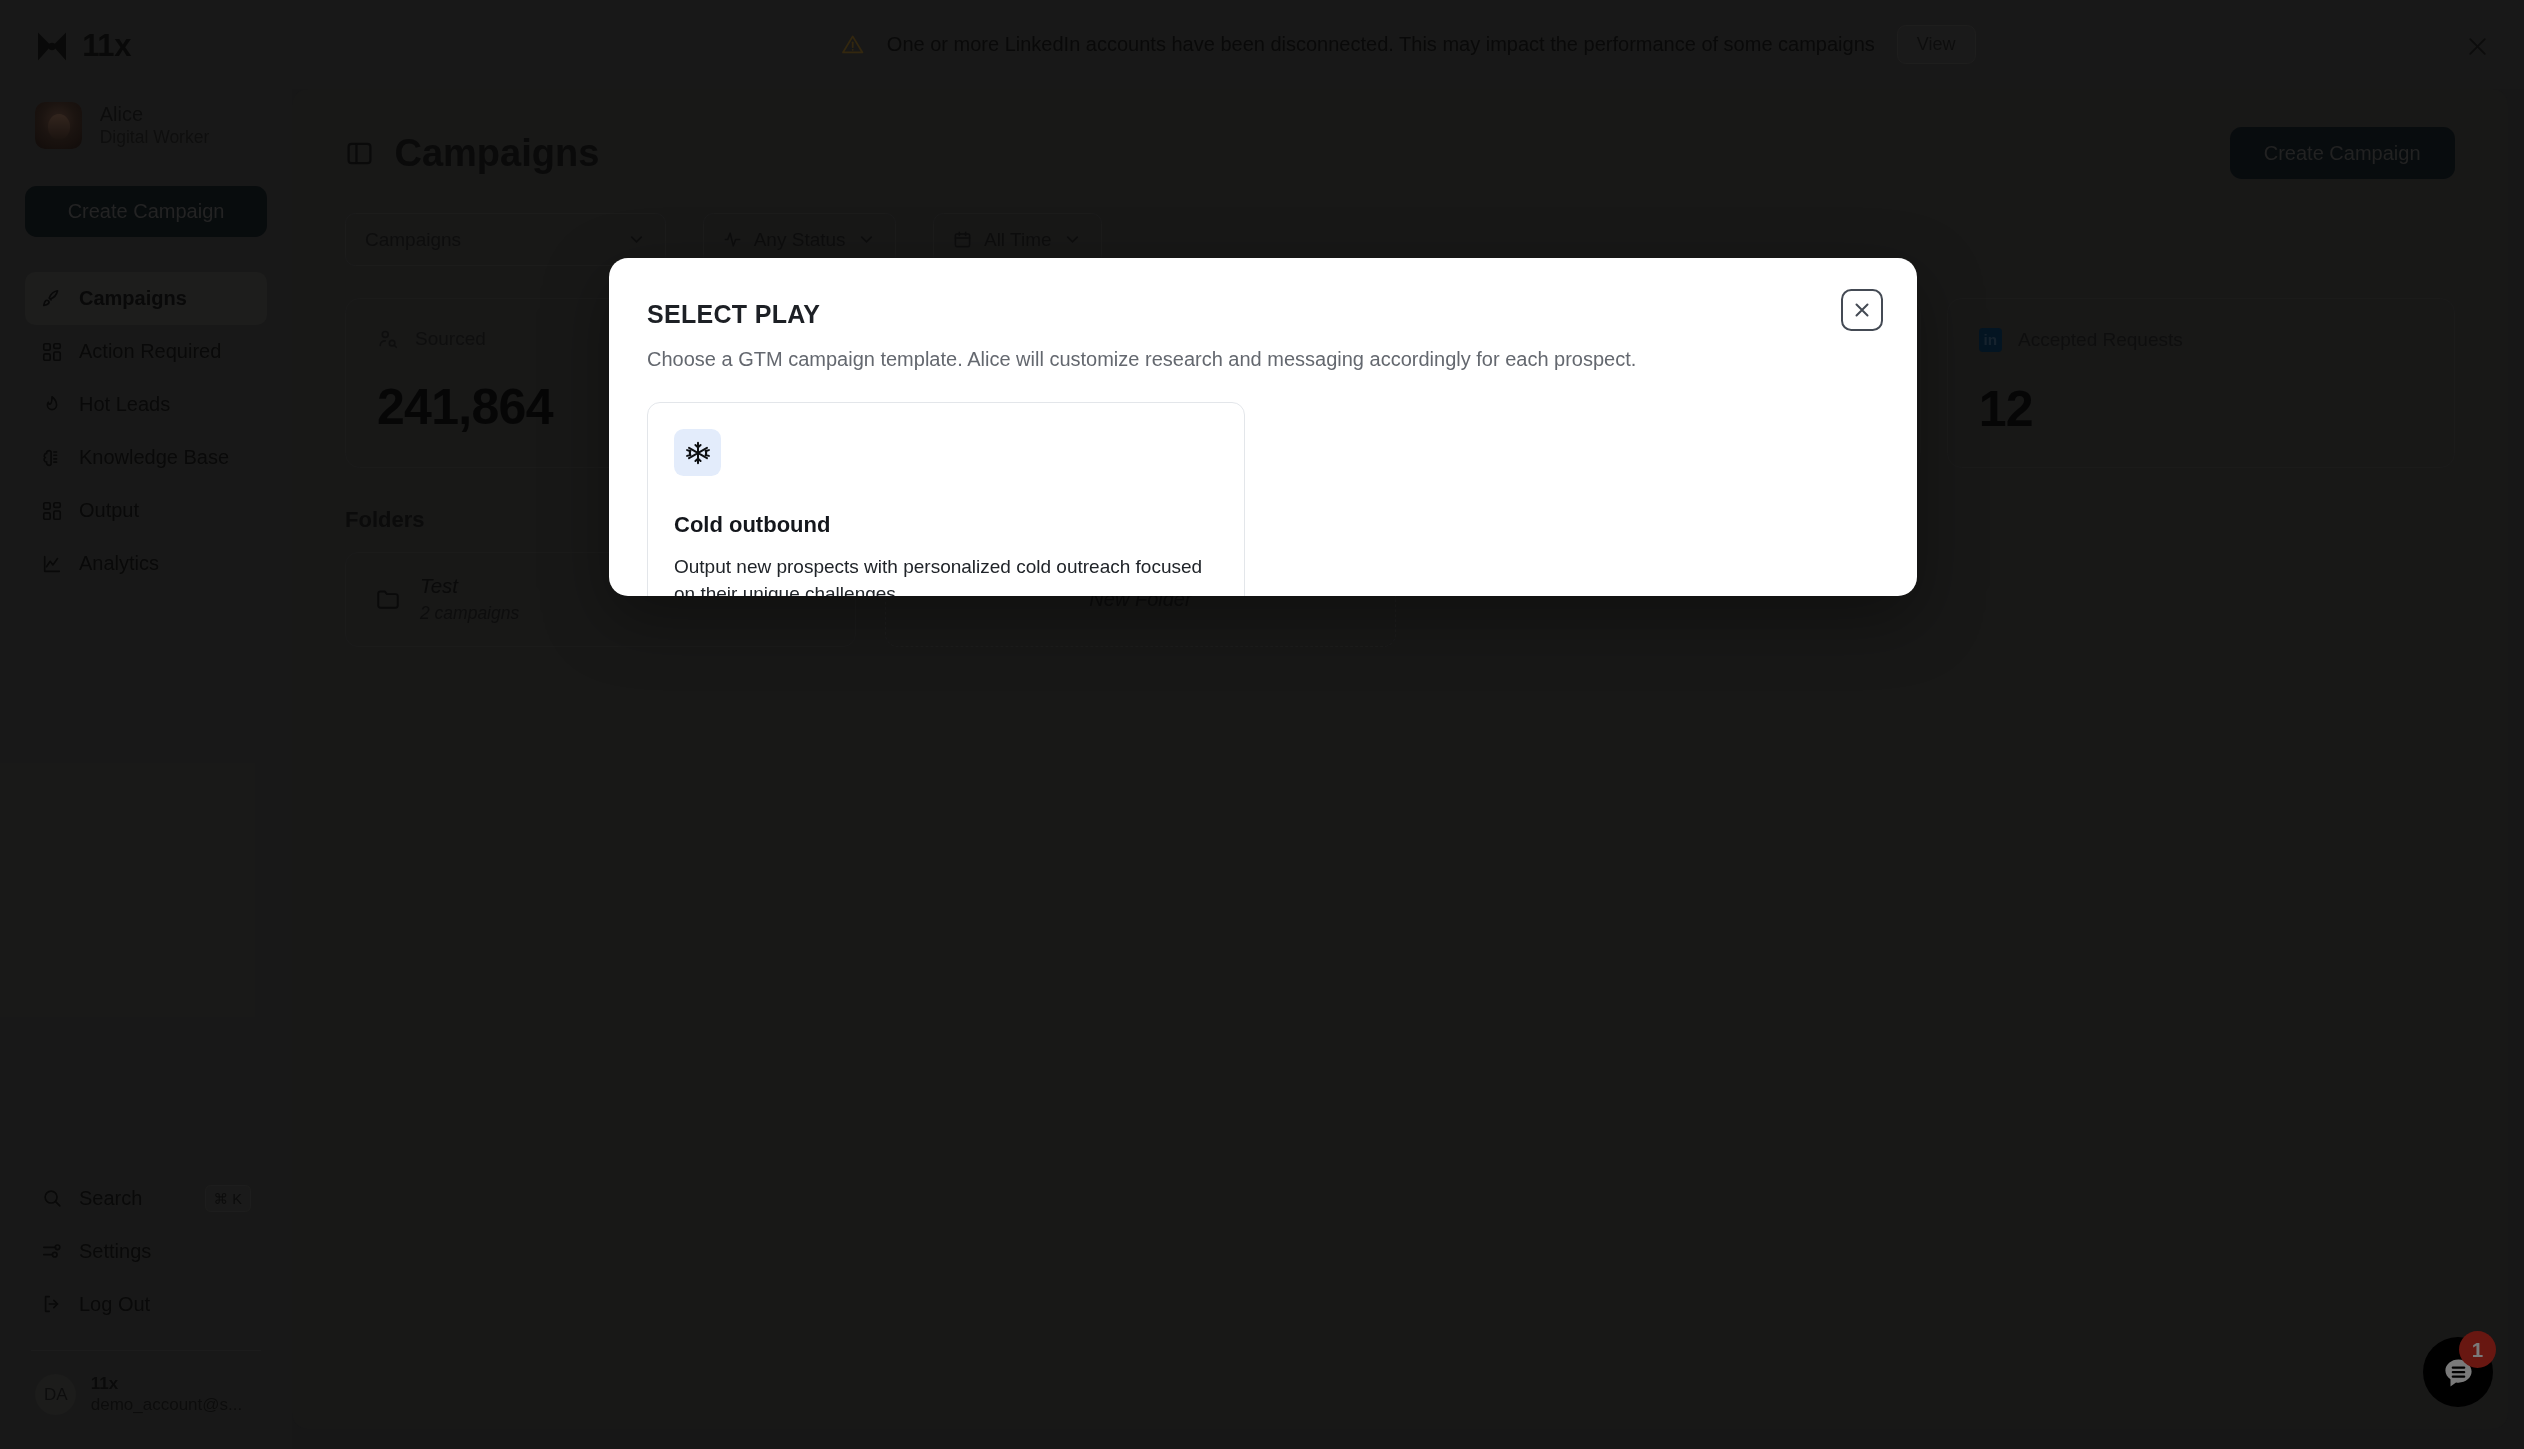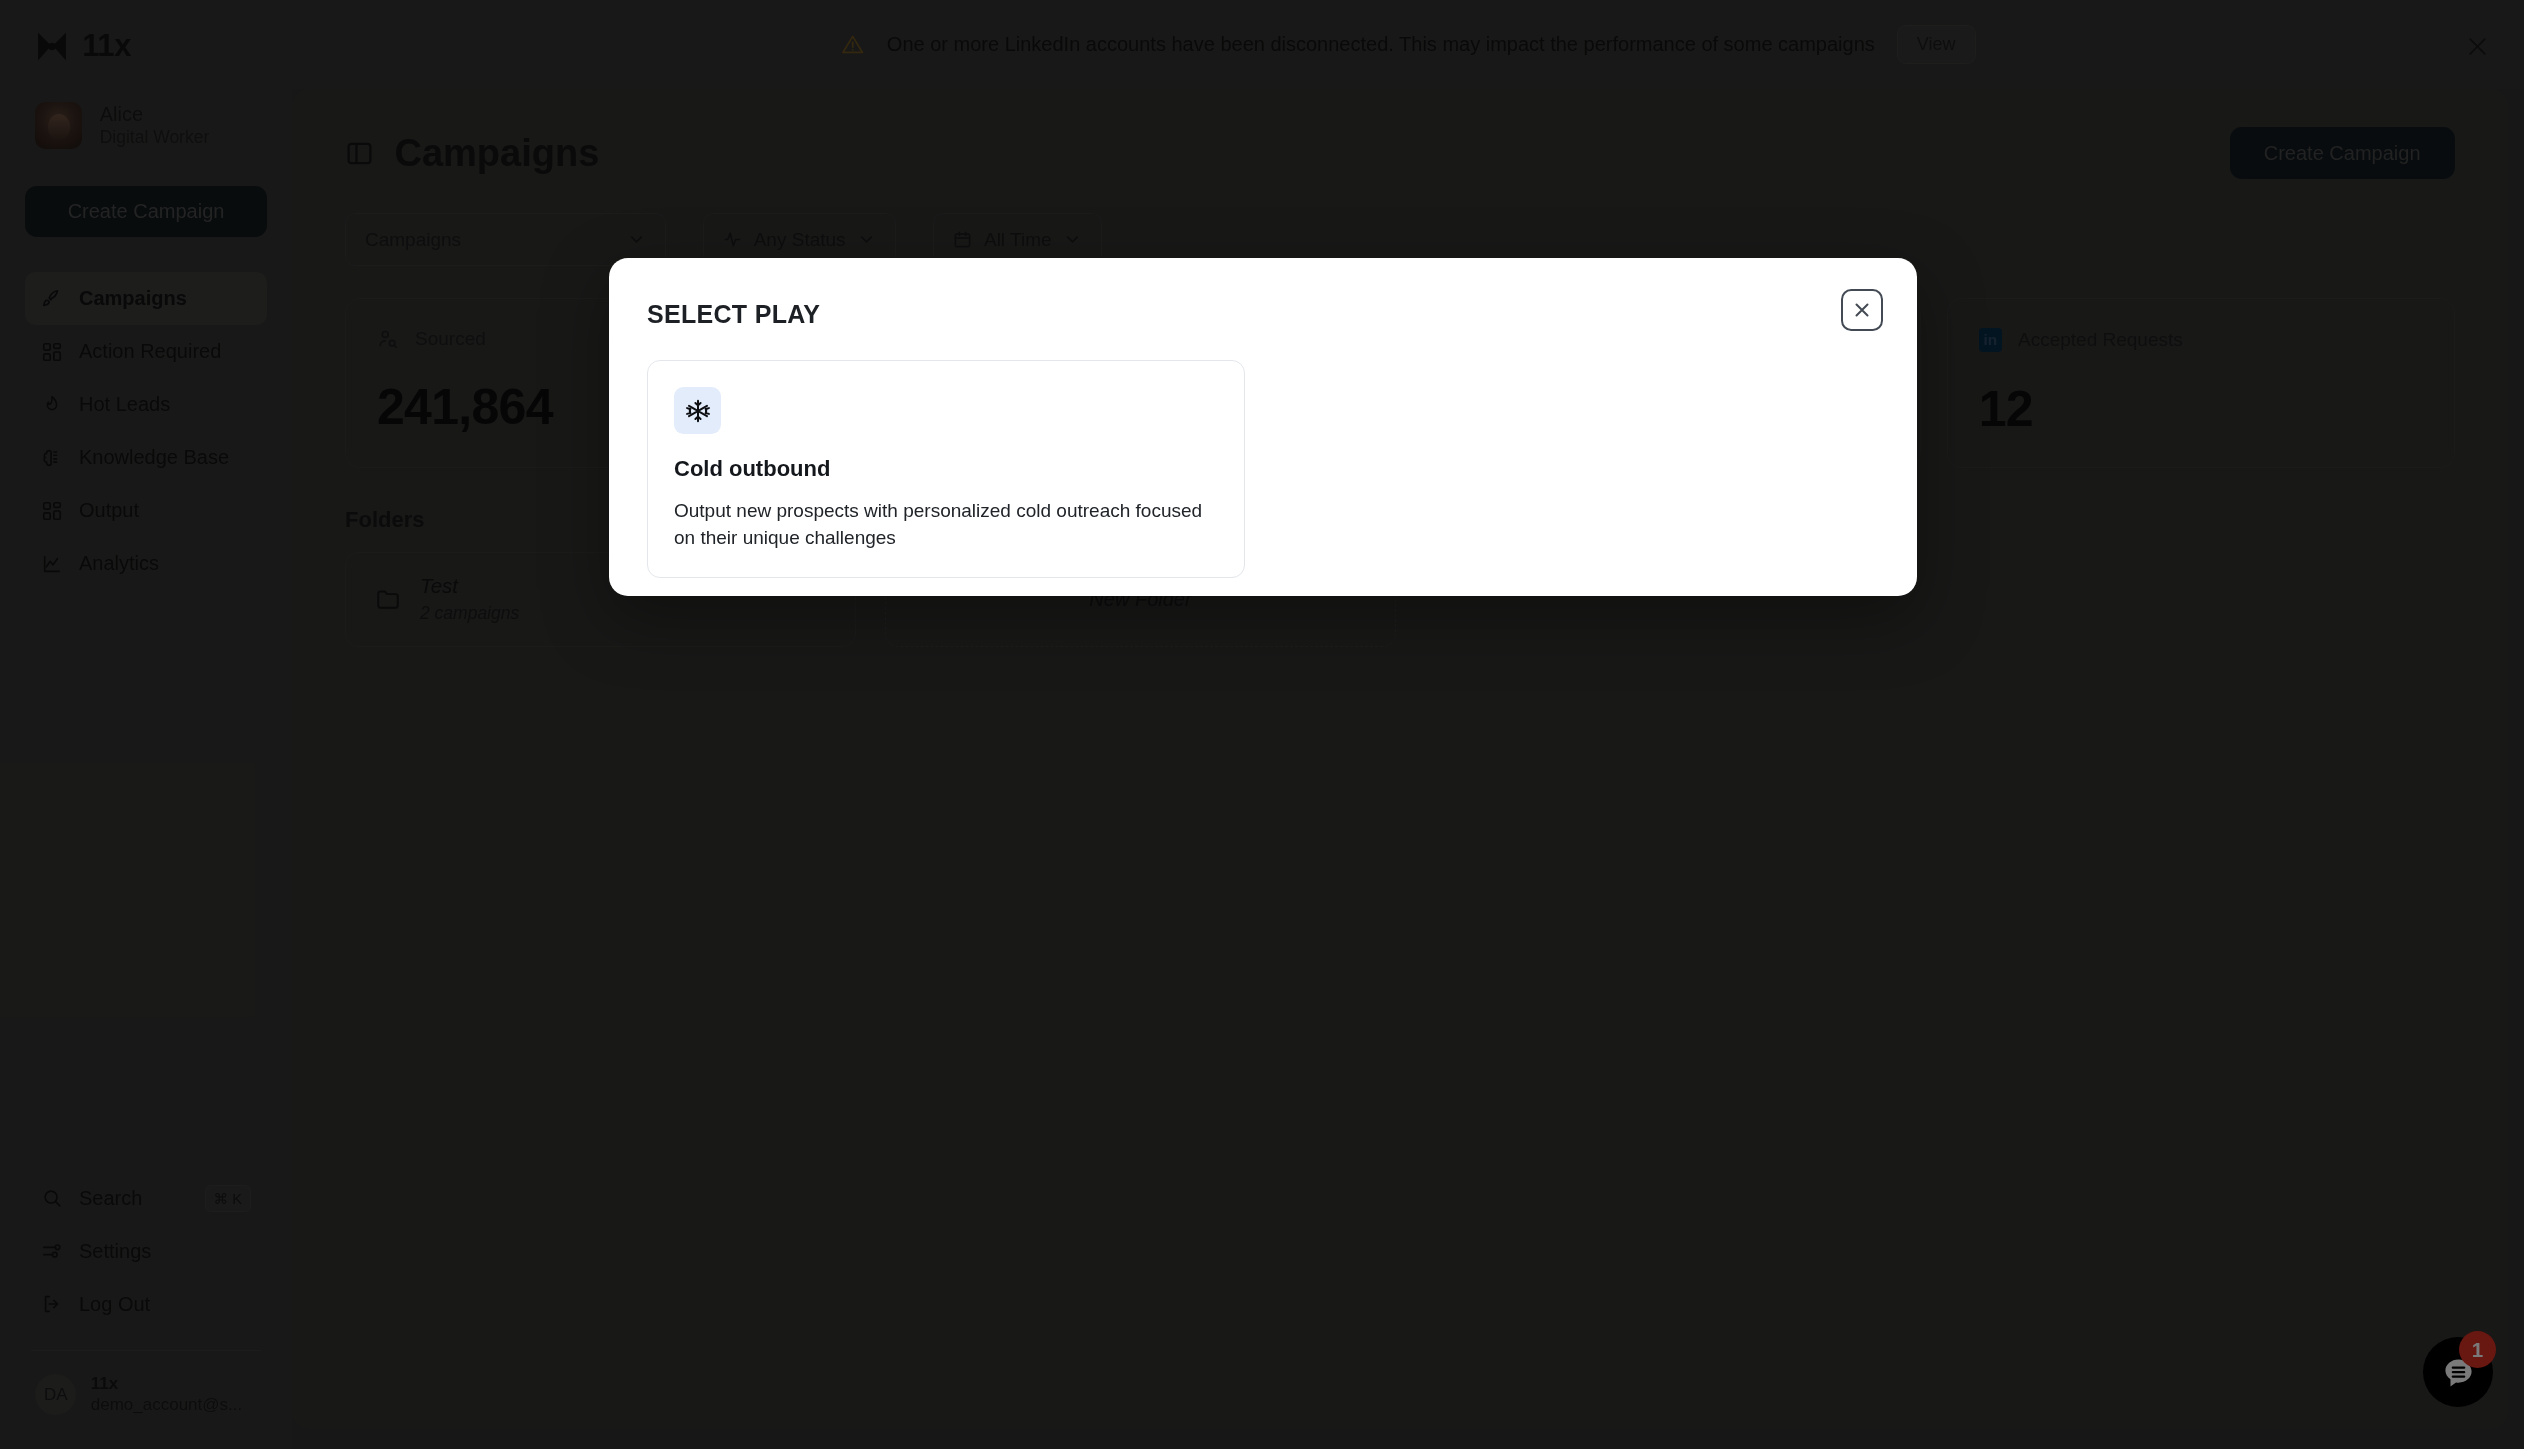--- a/index.html
+++ b/index.html
@@ -169,21 +169,21 @@
   .play-scroll { margin-top: 31px; }
   .play-grid { display: grid; grid-template-columns: 1fr 1fr; gap: 37px; }
   .play-card {
     background: #fff; border: 0.7px solid #e3e6ea; border-radius: 13px;
     padding: 26px 26px 25px 26px; min-height: 190px;
   }
   .play-ico-box {
     width: 47px; height: 47px; border-radius: 9.5px; background: #e3ecfb;
     display: flex; align-items: center; justify-content: center;
   }
-  .play-name { margin-top: 22px; font-size: 22px; font-weight: 700; color: #14171c; }
+  .play-name { margin-top: 36px; font-size: 22px; font-weight: 700; color: #14171c; }
   .play-desc { margin-top: 14.6px; font-size: 19px; line-height: 1.45; color: #202429; }
 </style>
 </head>
 <body>
 
 <div id="app">
 
   <div class="app-bg">
 
     <div class="sidebar">
@@ -409,20 +409,21 @@
       <span class="chat-badge">1</span>
     </div>
   </div>
 
   <div class="scrim"></div>
 
   <div class="modal">
     <div class="modal-inner">
 
       <div class="modal-title">SELECT PLAY</div>
+      <div class="modal-sub">Choose a GTM campaign template. Alice will customize research and messaging accordingly for each prospect.</div>
 
       <div class="play-scroll">
         <div class="play-grid">
 
           <div class="play-card">
             <div class="play-ico-box">
               <svg width="26" height="26" viewBox="0 0 24 24" fill="none" stroke="#0d0f12" stroke-width="1.8" stroke-linecap="round">
                 <path d="M12 2.5v19M3.7 7.2l16.6 9.6M20.3 7.2L3.7 16.8"></path>
                 <path d="M9.6 4.6L12 6.9l2.4-2.3M9.6 19.4L12 17.1l2.4 2.3"></path>
                 <path d="M4.3 10.6l.6 3.2-3 .9M19.7 13.4l-.6-3.2 3-.9"></path>

